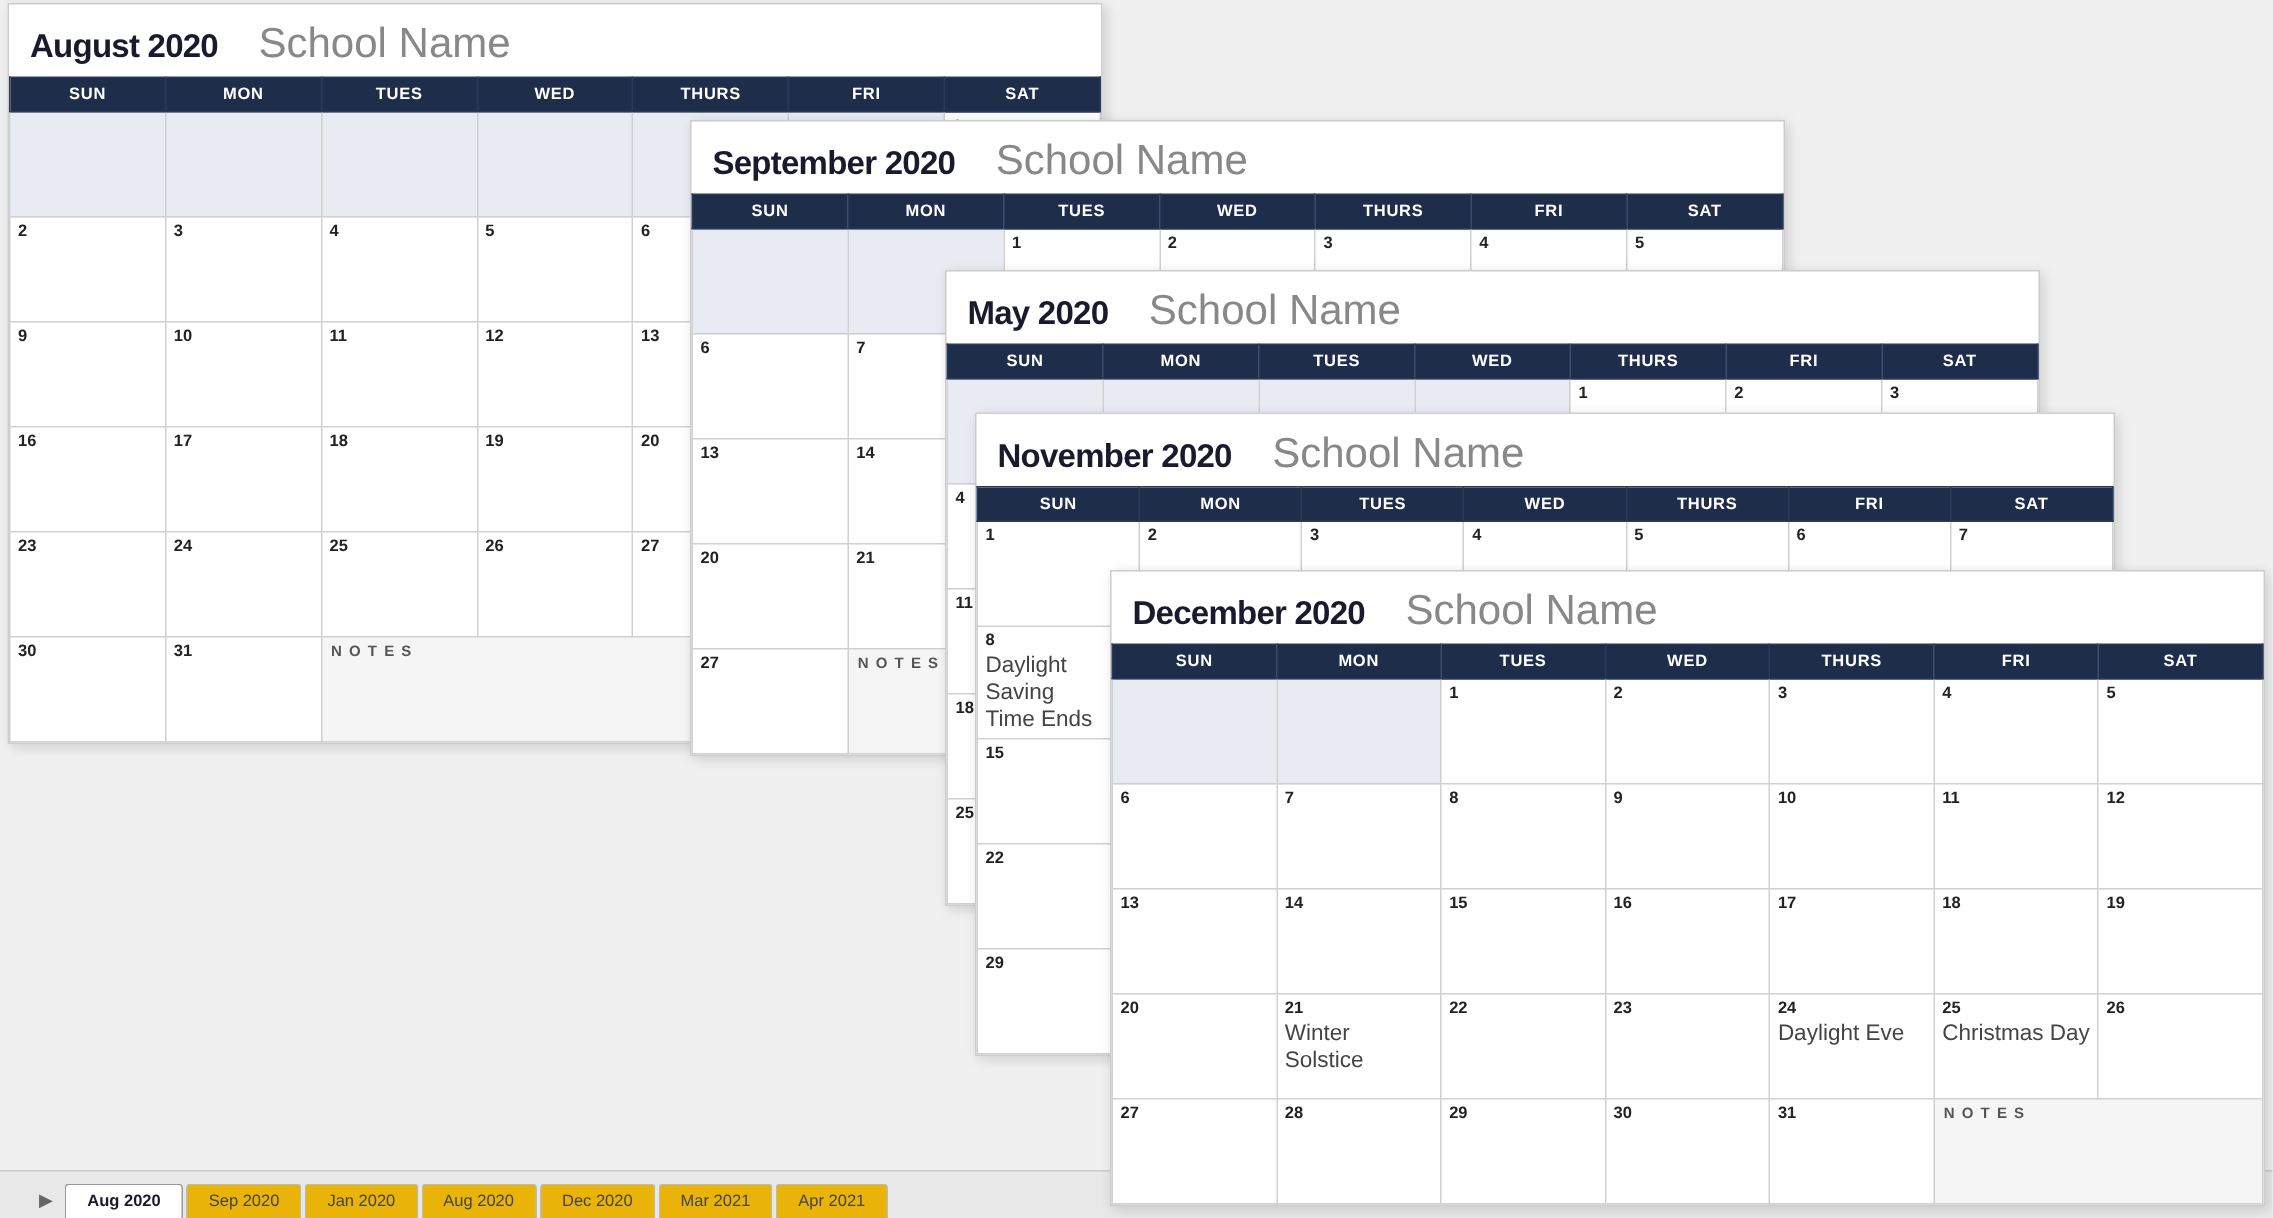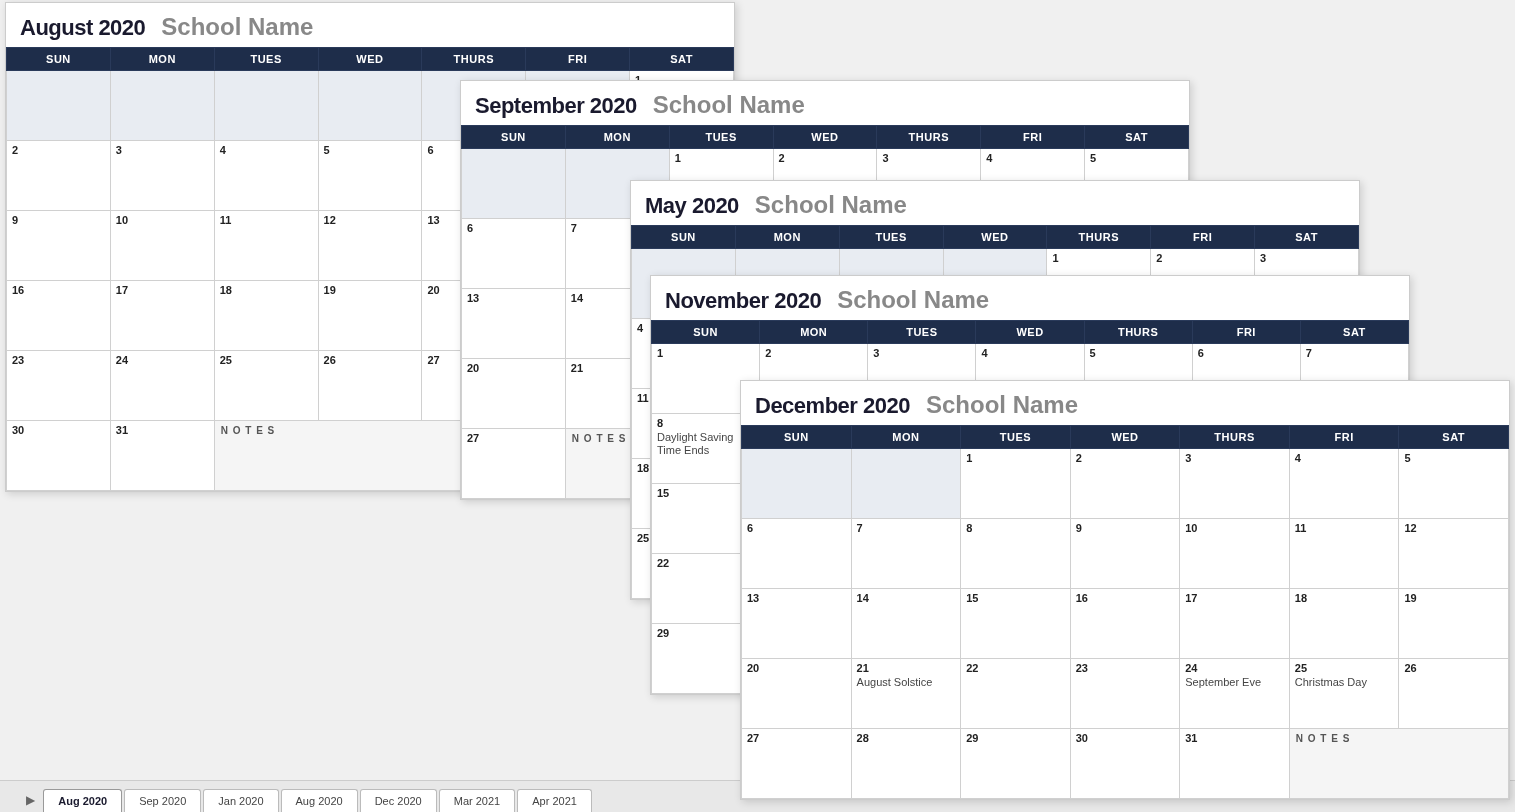--- a/index.html
+++ b/index.html
@@ -27,23 +27,24 @@
     }
 
     .cal-month-title {
       font-size: 22px;
       font-weight: 900;
       color: #1a1a2e;
       letter-spacing: -0.5px;
     }
 
     .cal-school-name {
-      font-size: 24px;
-      font-weight: 700;
+      font-size: 28px;
+      font-weight: 400;
       color: #888;
+      margin-left: 11px;
     }
 
     .cal-grid {
       width: 100%;
       border-collapse: collapse;
     }
 
     .cal-grid th {
       background: #1e2d4a;
       color: #fff;
@@ -81,21 +82,21 @@
     }
 
     .day-num {
       font-size: 11px;
       font-weight: 600;
       display: block;
       margin-bottom: 2px;
     }
 
     .event-text {
-      font-size: 11px;
+      font-size: 15px;
       color: #444;
       display: block;
       line-height: 1.2;
     }
 
     
     .tab-bar {
       position: absolute;
       bottom: 0;
       left: 0;
@@ -105,21 +106,21 @@
       display: flex;
       align-items: flex-end;
       border-top: 1px solid #ccc;
       padding-left: 20px;
       gap: 2px;
     }
 
     .tab-item {
       padding: 5px 14px;
       font-size: 11px;
-      background: #ffffff;
+      background: #eab308;
       border: 1px solid #bbb;
       border-bottom: none;
       border-radius: 3px 3px 0 0;
       cursor: pointer;
       color: #444;
       white-space: nowrap;
     }
 
     .tab-item.active {
       background: #fff;
@@ -701,31 +702,31 @@
             <td style="height: 70px; min-height: 70px;">
               <span class="day-num">19</span>
             </td>
           </tr>
           <tr>
             <td style="height: 70px; min-height: 70px;">
               <span class="day-num">20</span>
             </td>
             <td style="height: 70px; min-height: 70px;">
               <span class="day-num">21</span>
-              <span class="event-text" style="white-space: pre-line;">August Solstice</span>
+              <span class="event-text" style="white-space: pre-line;">Winter Solstice</span>
             </td>
             <td style="height: 70px; min-height: 70px;">
               <span class="day-num">22</span>
             </td>
             <td style="height: 70px; min-height: 70px;">
               <span class="day-num">23</span>
             </td>
             <td style="height: 70px; min-height: 70px;">
               <span class="day-num">24</span>
-              <span class="event-text" style="white-space: pre-line;">September Eve</span>
+              <span class="event-text" style="white-space: pre-line;">Daylight Eve</span>
             </td>
             <td style="height: 70px; min-height: 70px;">
               <span class="day-num">25</span>
               <span class="event-text" style="white-space: pre-line;">Christmas Day</span>
             </td>
             <td style="height: 70px; min-height: 70px;">
               <span class="day-num">26</span>
             </td>
           </tr>
           <tr>

